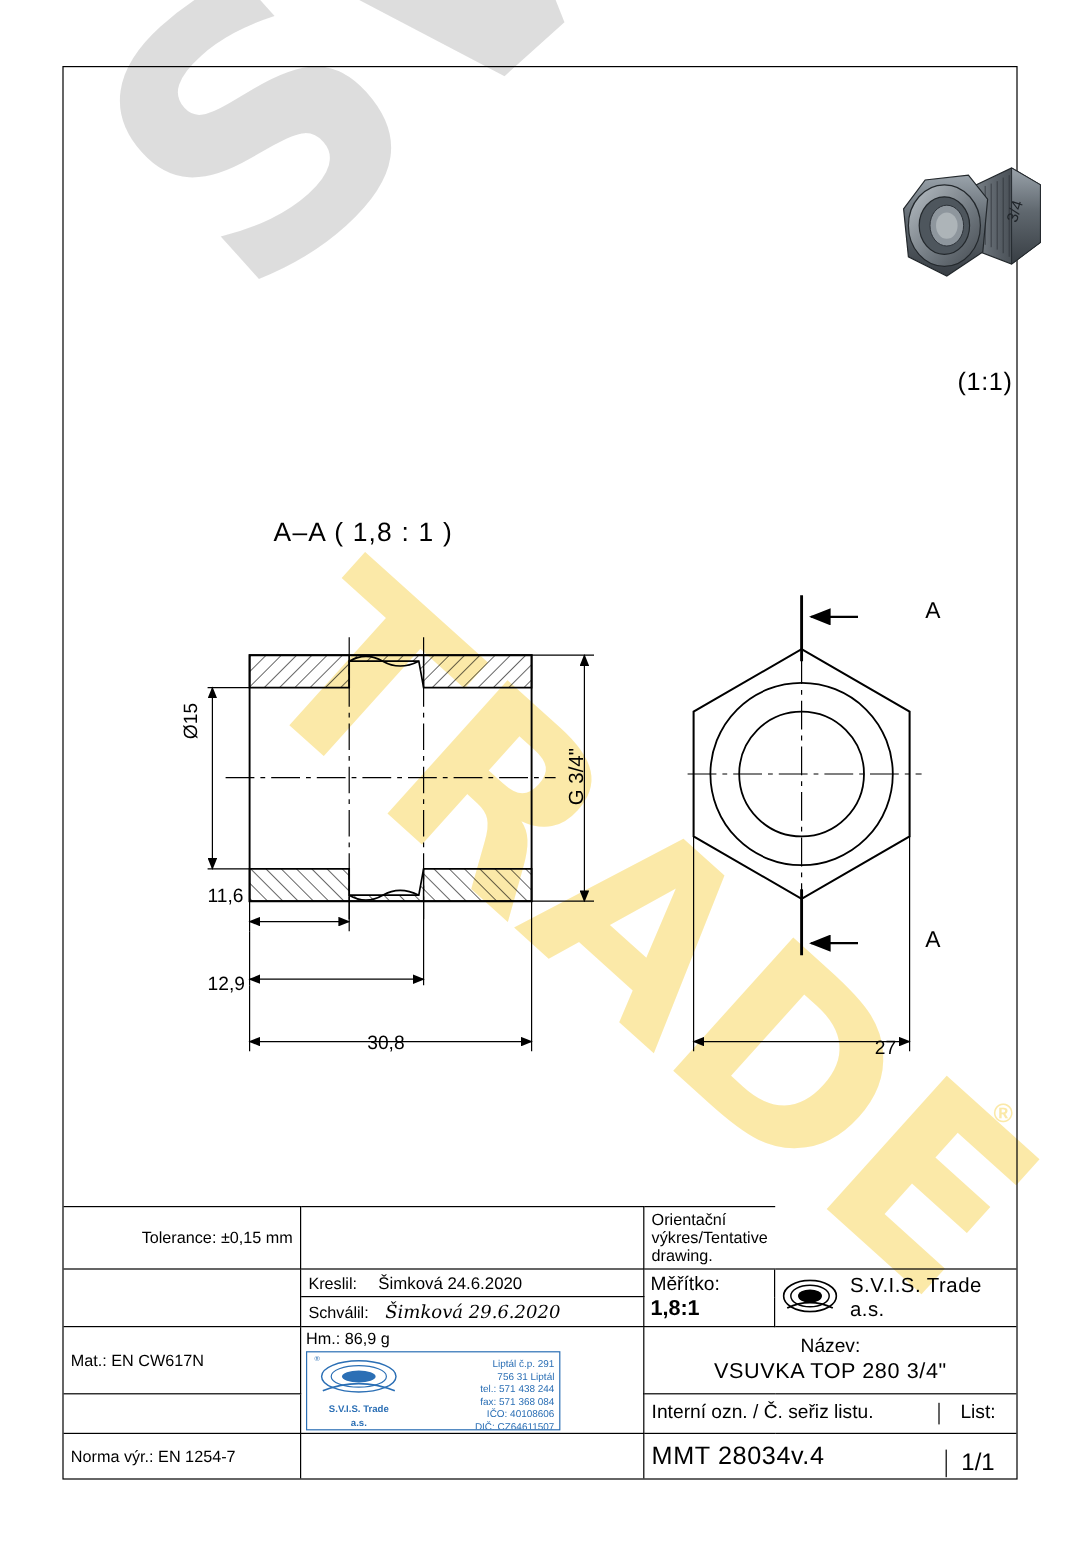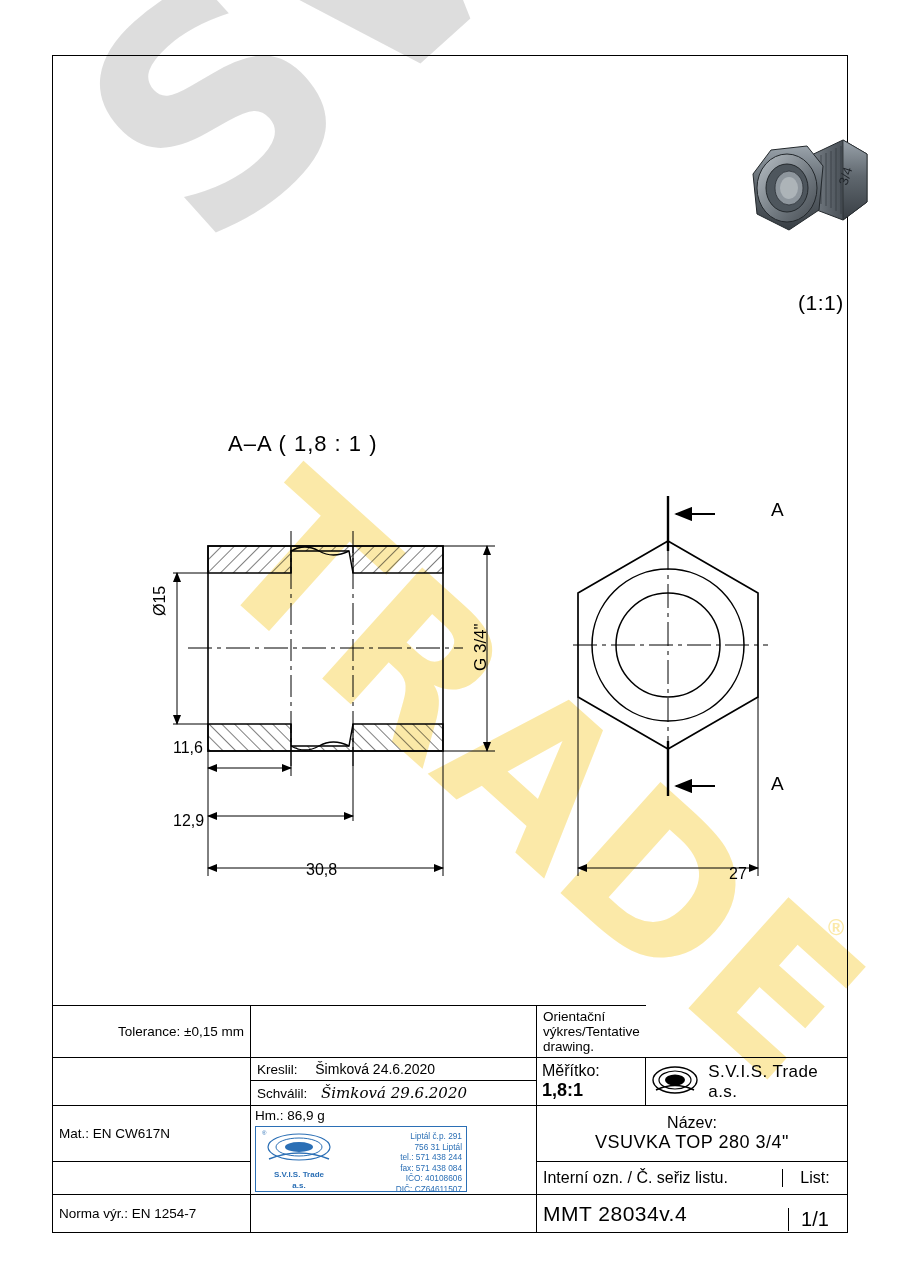--- a/index.html
+++ b/index.html
@@ -48,21 +48,21 @@
     white-space:nowrap;
   }
   .wm-reg{
     position:absolute;left:828px;top:915px;
     color:#fbe9a8;font-size:22px;font-weight:bold;
   }
 
   
   .lbl{position:absolute;font-family:"Liberation Sans",sans-serif;}
 
-  .scale11{left:745px;top:235px;font-size:21px;letter-spacing:.5px;}
+  .scale11{left:745px;top:251px;font-size:21px;letter-spacing:.5px;}
   .sectionlbl{left:175px;top:375px;font-size:22px;letter-spacing:1px;}
 
   .dim{font-size:16px;}
   .dim-116{left:120px;top:667px;margin-top:16px;}
   .dim-129{left:120px;top:756px;}
   .dim-308{left:253px;top:805px;}
   .dim-27{left:676px;top:809px;}
   .dim-d15{left:98px;top:560px;transform:rotate(-90deg);transform-origin:left top;}
   .dim-g34{left:418px;top:615px;transform:rotate(-90deg);transform-origin:left top;font-size:17px;}
   .lbl-A1{left:718px;top:443px;font-size:19px;}
@@ -341,21 +341,21 @@
                 <ellipse cx="33" cy="15" rx="14" ry="5" fill="#2b6fb5"></ellipse>
                 <path d="M3 27 q30 -12 60 0" fill="none" stroke="#2b6fb5" stroke-width="1.4"></path>
               </svg>
               <div class="s-name">S.V.I.S. Trade</div>
               <div class="s-name">a.s.</div>
             </div>
             <div class="s-right">
               <div>Liptál č.p. 291</div>
               <div>756 31 Liptál</div>
               <div>tel.: 571 438 244</div>
-              <div>fax: 571 438 084</div>
+              <div>fax: 571 368 084</div>
               <div>IČO: 40108606</div>
               <div>DIČ: CZ64611507</div>
             </div>
           </div>
         </td>
         <td colspan="2" class="nazev" style="border-right:none;">
           <div class="small">Název:</div>
           <div class="title-val">VSUVKA TOP 280 3/4"</div>
         </td>
       </tr>

